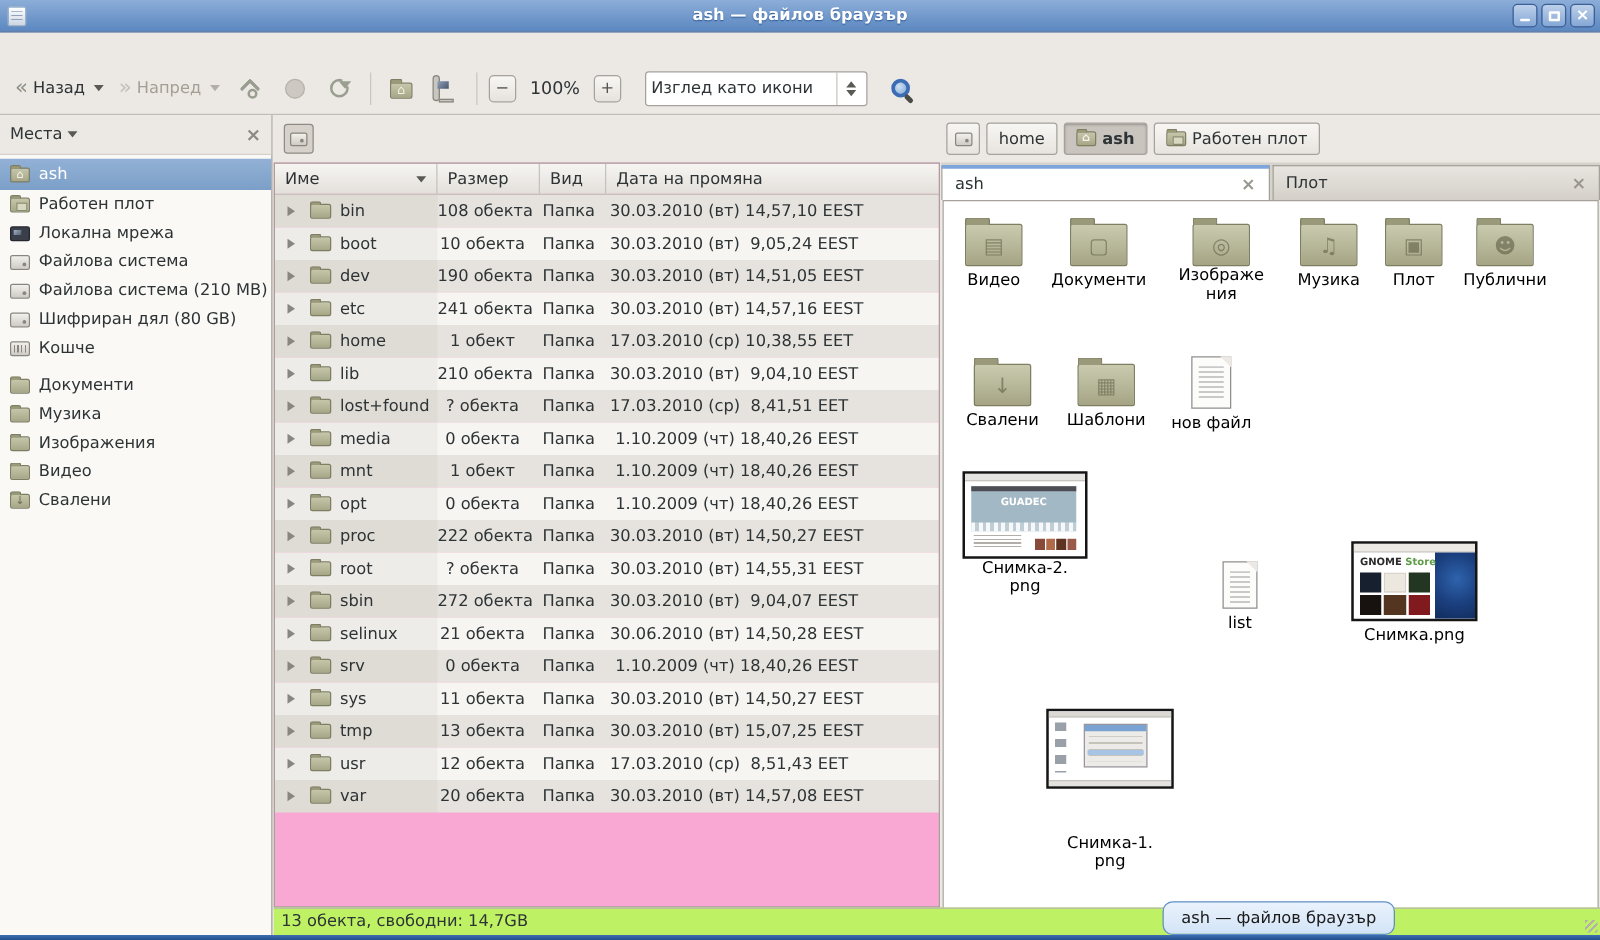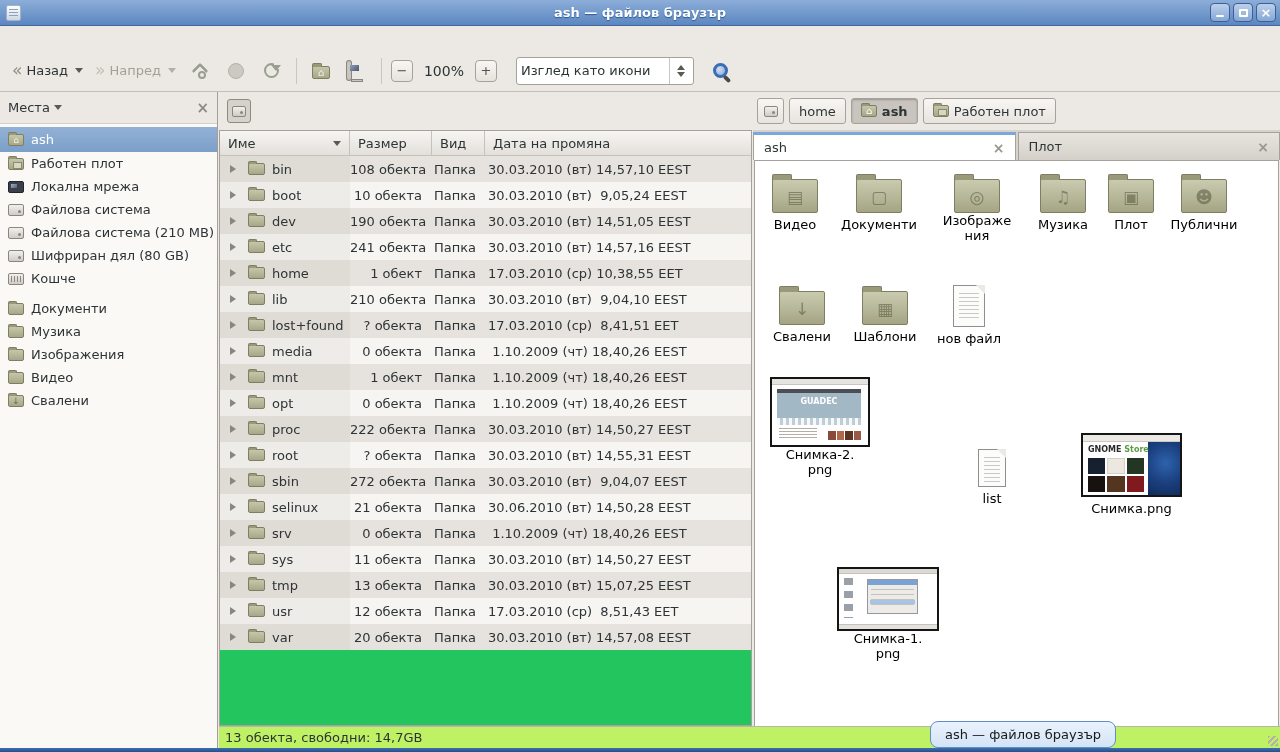--- a/index.html
+++ b/index.html
@@ -112,42 +112,42 @@
 
   
   .mid-pane { position:absolute; left:219px; top:92px; width:533px; height:656px; background:#ece9e5; }
   .mid-band { height:38px; display:flex; align-items:center; padding-left:8px; }
   .mini-loc-btn { width:24px; height:24px; border:1px solid #8f8b84; border-radius:3px; background:#d6d2cb;
     display:flex; align-items:center; justify-content:center; }
   .mini-drive { position:relative; width:14px; height:11px; background:linear-gradient(#f2f0ec,#cfccc6);
     border:1px solid #8a867f; border-radius:2px; }
   .mini-drive::after { content:""; position:absolute; right:2px; bottom:2px; width:3px; height:3px; border-radius:50%; background:#8a867f; }
   .tree { position:absolute; left:0; top:38px; width:533px; height:596px; border:1px solid #a6a29b;
-    background:#22c55e; overflow:hidden; }
+    background:#f9a8d4; overflow:hidden; }
   .tree-header { display:flex; height:25px; background:linear-gradient(#f7f5f2,#e3e0db); border-bottom:1px solid #c6c2bb; }
   .th { display:flex; align-items:center; padding-left:8px; border-right:1px solid #c6c2bb; }
   .th.c-name { width:130px; }
   .th.c-size { width:82px; }
   .th.c-type { width:53px; }
   .th.c-date { flex:1; border-right:none; }
   .sort-ind { margin-left:auto; margin-right:8px; width:0; height:0;
     border-left:4px solid transparent; border-right:4px solid transparent; border-top:5px solid #5a5a55; }
   .tree-rows .row { position:relative; display:flex; align-items:center; height:26px; background:#f6f5f2; }
   .tree-rows .row:nth-of-type(odd) { background:#e6e3de; }
   .tree-rows .row::before { content:""; position:absolute; left:0; top:0; width:130px; height:100%;
     background:rgba(90,80,60,0.05); }
   .expander { width:0; height:0; border-top:4px solid transparent; border-bottom:4px solid transparent;
     border-left:6px solid #8a8a84; margin-left:10px; flex:none; }
   .row-folder { position:relative; width:17px; height:12px; background:linear-gradient(#c6c6aa,#a7a788);
     border:1px solid #7e7e62; border-radius:2px; margin-left:12px; flex:none; }
   .row-folder::before { content:""; position:absolute; left:-1px; top:-3px; width:7px; height:2px;
     background:#9a9a7b; border:1px solid #7e7e62; border-bottom:none; border-radius:2px 2px 0 0; }
   .cell { white-space:pre; }
   .cell.name { width:78px; margin-left:7px; z-index:1; }
-  .cell.size { width:78px; text-align:right; padding-right:6px; }
+  .cell.size { width:78px; text-align:center; padding-right:6px; }
   .cell.type { width:53px; padding-left:6px; }
   .cell.date { flex:1; padding-left:7px; }
 
   
   .right-pane { position:absolute; left:753px; top:92px; width:527px; height:656px; background:#ece9e5; }
   .path-band { height:38px; display:flex; align-items:center; gap:5px; padding-left:4px; }
   .pbtn { height:26px; border:1px solid #a6a29b; border-radius:3px; background:linear-gradient(#f8f6f3,#e7e4df);
     display:flex; align-items:center; gap:5px; padding:0 9px; }
   .pbtn.icon-only { width:27px; justify-content:center; padding:0; }
   .pbtn.active { background:#c9c5be; box-shadow:inset 0 1px 2px rgba(0,0,0,0.25); font-weight:bold; }
@@ -213,21 +213,21 @@
   .gi-2 { left:184px; top:12px;  width:76px; } .gi-2 .wrap { width:72px; }
   .gi-3 { left:276px; top:12px;  width:64px; }
   .gi-4 { left:348px; top:12px;  width:56px; }
   .gi-5 { left:409px; top:12px;  width:80px; }
   .gi-6 { left:11px;  top:124px; width:72px; }
   .gi-7 { left:92px;  top:124px; width:76px; }
   .gi-8 { left:177px; top:122px; width:74px; }
   .gi-9 { left:15px;  top:216px; width:100px; } .gi-9 .gthumb { width:100px; height:70px; } .gi-9 .wrap { width:72px; }
   .gi-10 { left:207px; top:286px; width:60px; }
   .gi-11 { left:326px; top:272px; width:101px; } .gi-11 .gthumb { width:101px; height:64px; }
-  .gi-12 { left:82px;  top:406px; width:102px; } .gi-12 .gthumb { width:102px; height:64px; } .gi-12 .wrap { width:72px; }
+  .gi-12 { left:82px;  top:406px; width:102px; } .gi-12 .gthumb { width:102px; height:64px; } .gi-12 .wrap { width:72px;margin-top:36px; }
 
   
   .statusbar { position:absolute; left:219px; top:726px; width:1061px; height:22px; background:#bef264;
     border-top:1px solid #b9b5ae; display:flex; align-items:center; padding-left:6px; }
   .grip { position:absolute; right:2px; bottom:2px; width:10px; height:10px;
     background:repeating-linear-gradient(135deg,#b5b1aa 0 2px, transparent 2px 4px); }
   .task-tooltip { position:absolute; left:930px; top:721px; height:27px; padding:0 14px;
     background:linear-gradient(#eaf2fc,#d3e4f7); border:1px solid #5f8fc7; border-radius:8px;
     display:flex; align-items:center; color:#1a1a1a; z-index:5; }
   .bottom-edge { position:absolute; left:0; top:748px; width:1280px; height:4px;

